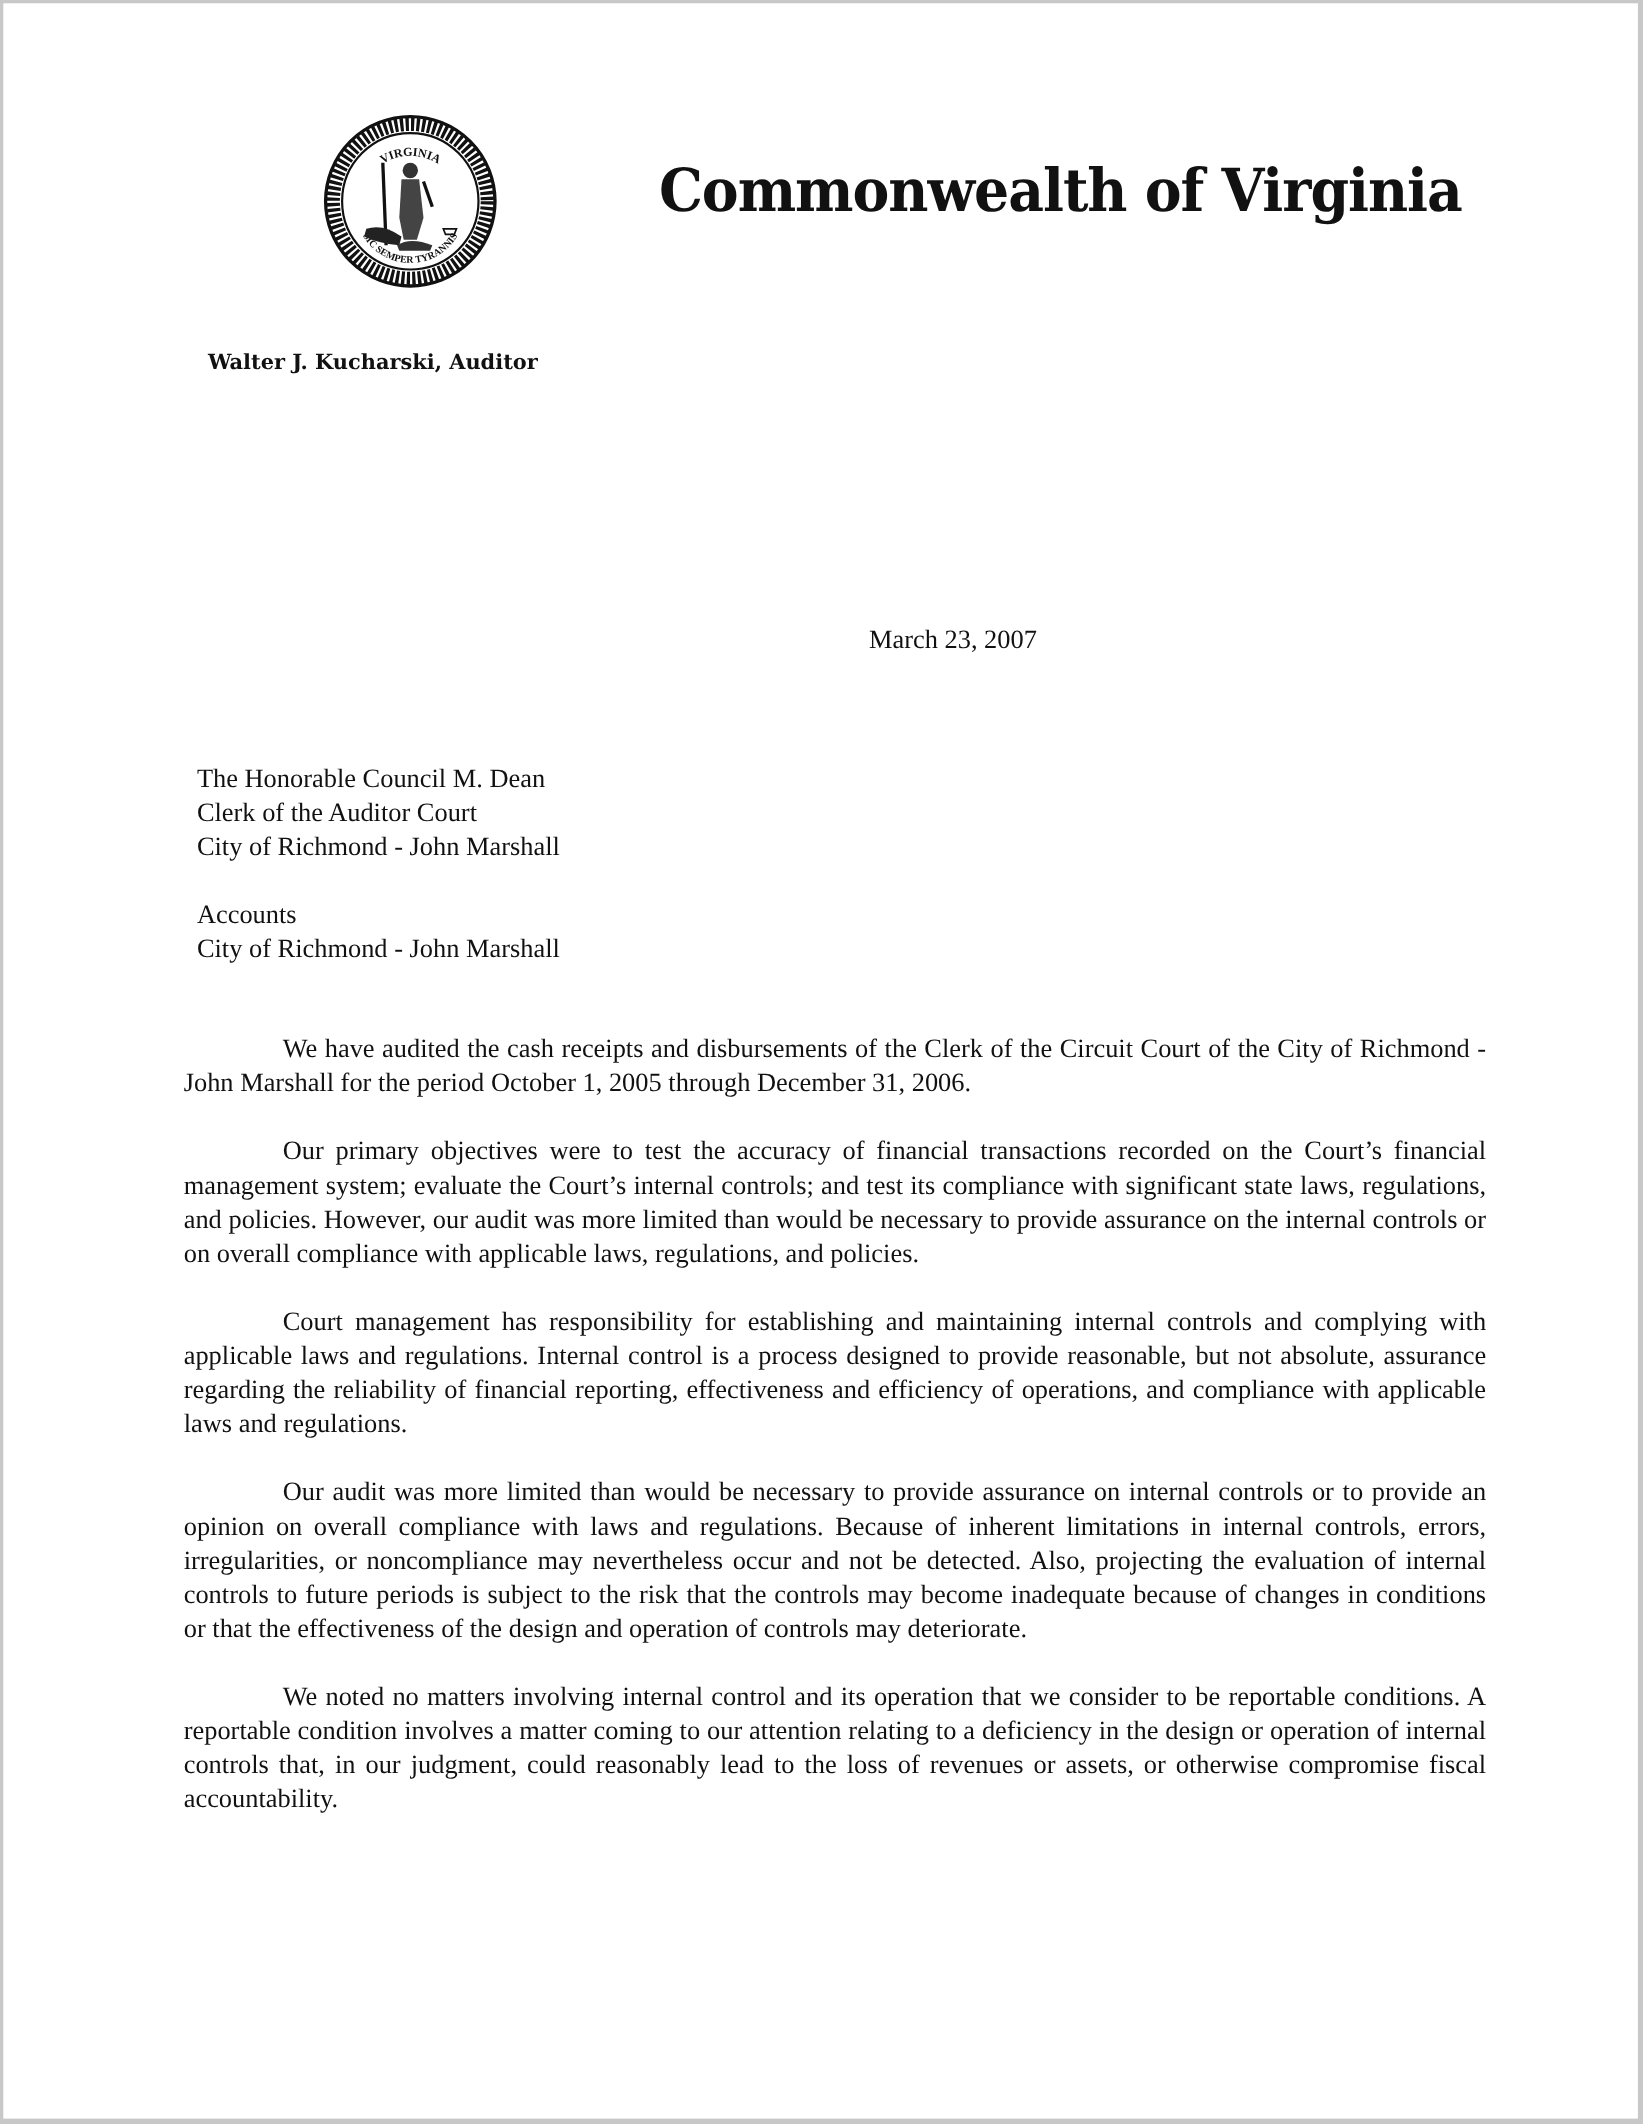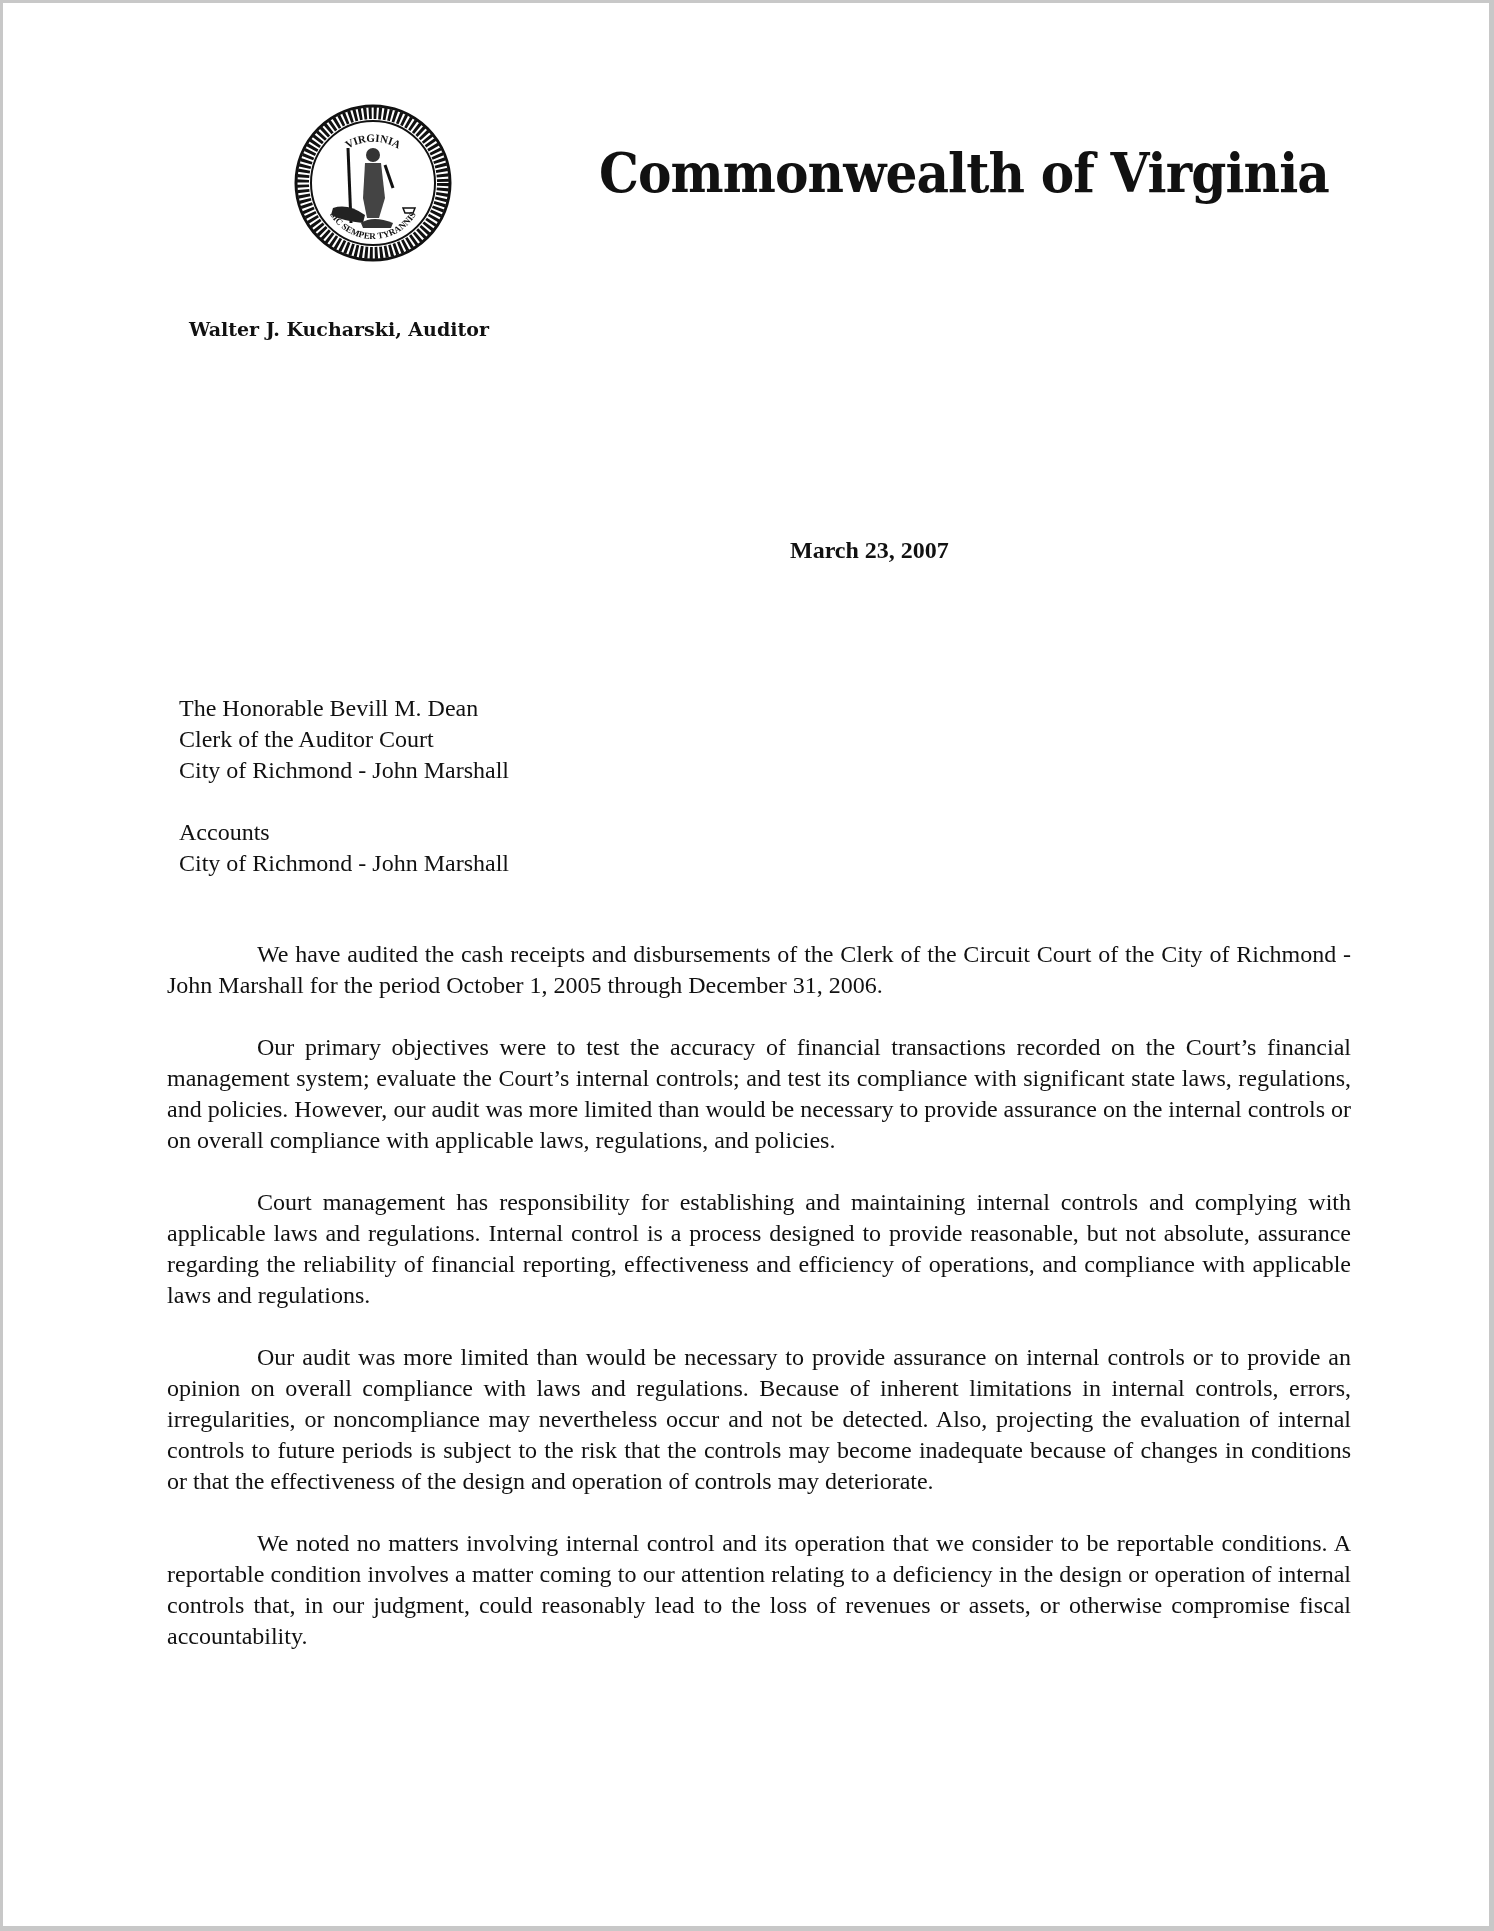--- a/index.html
+++ b/index.html
@@ -47,23 +47,22 @@
     left: 710px; top: 245px;
     width: 460px;
     text-align: center;
     font-family: "Liberation Serif", serif;
     font-weight: bold;
     font-size: 30px;
     line-height: 35px;
   }
   .date {
     position: absolute;
-    left: 787px; top: 534px;
+    left: 787px; top: 566px;
     font-size: 24px;
-    font-weight: bold;
   }
   .addressee {
     position: absolute;
     left: 176px; top: 690px;
     font-size: 24px;
     line-height: 31px;
   }
   .addressee .gap { height: 31px; }
   .body {
     position: absolute;
@@ -106,21 +105,21 @@
   </svg>
 
   <div class="gothic-title">Commonwealth of Virginia</div>
 
   <div class="auditor-name">Walter J. Kucharski, Auditor</div>
 
 
   <div class="date">March 23, 2007</div>
 
   <div class="addressee">
-    <div>The Honorable Bevill M. Dean</div>
+    <div>The Honorable Council M. Dean</div>
     <div>Clerk of the Auditor Court</div>
     <div>City of Richmond - John Marshall</div>
     <div class="gap"></div>
     <div>Accounts</div>
     <div>City of Richmond - John Marshall</div>
   </div>
 
   <div class="body">
     <p>We have audited the cash receipts and disbursements of the Clerk of the Circuit Court of the City of Richmond - John Marshall for the period October 1, 2005 through December 31, 2006.</p>
     <p>Our primary objectives were to test the accuracy of financial transactions recorded on the Court’s financial management system; evaluate the Court’s internal controls; and test its compliance with significant state laws, regulations, and policies.  However, our audit was more limited than would be necessary to provide assurance on the internal controls or on overall compliance with applicable laws, regulations, and policies.</p>

